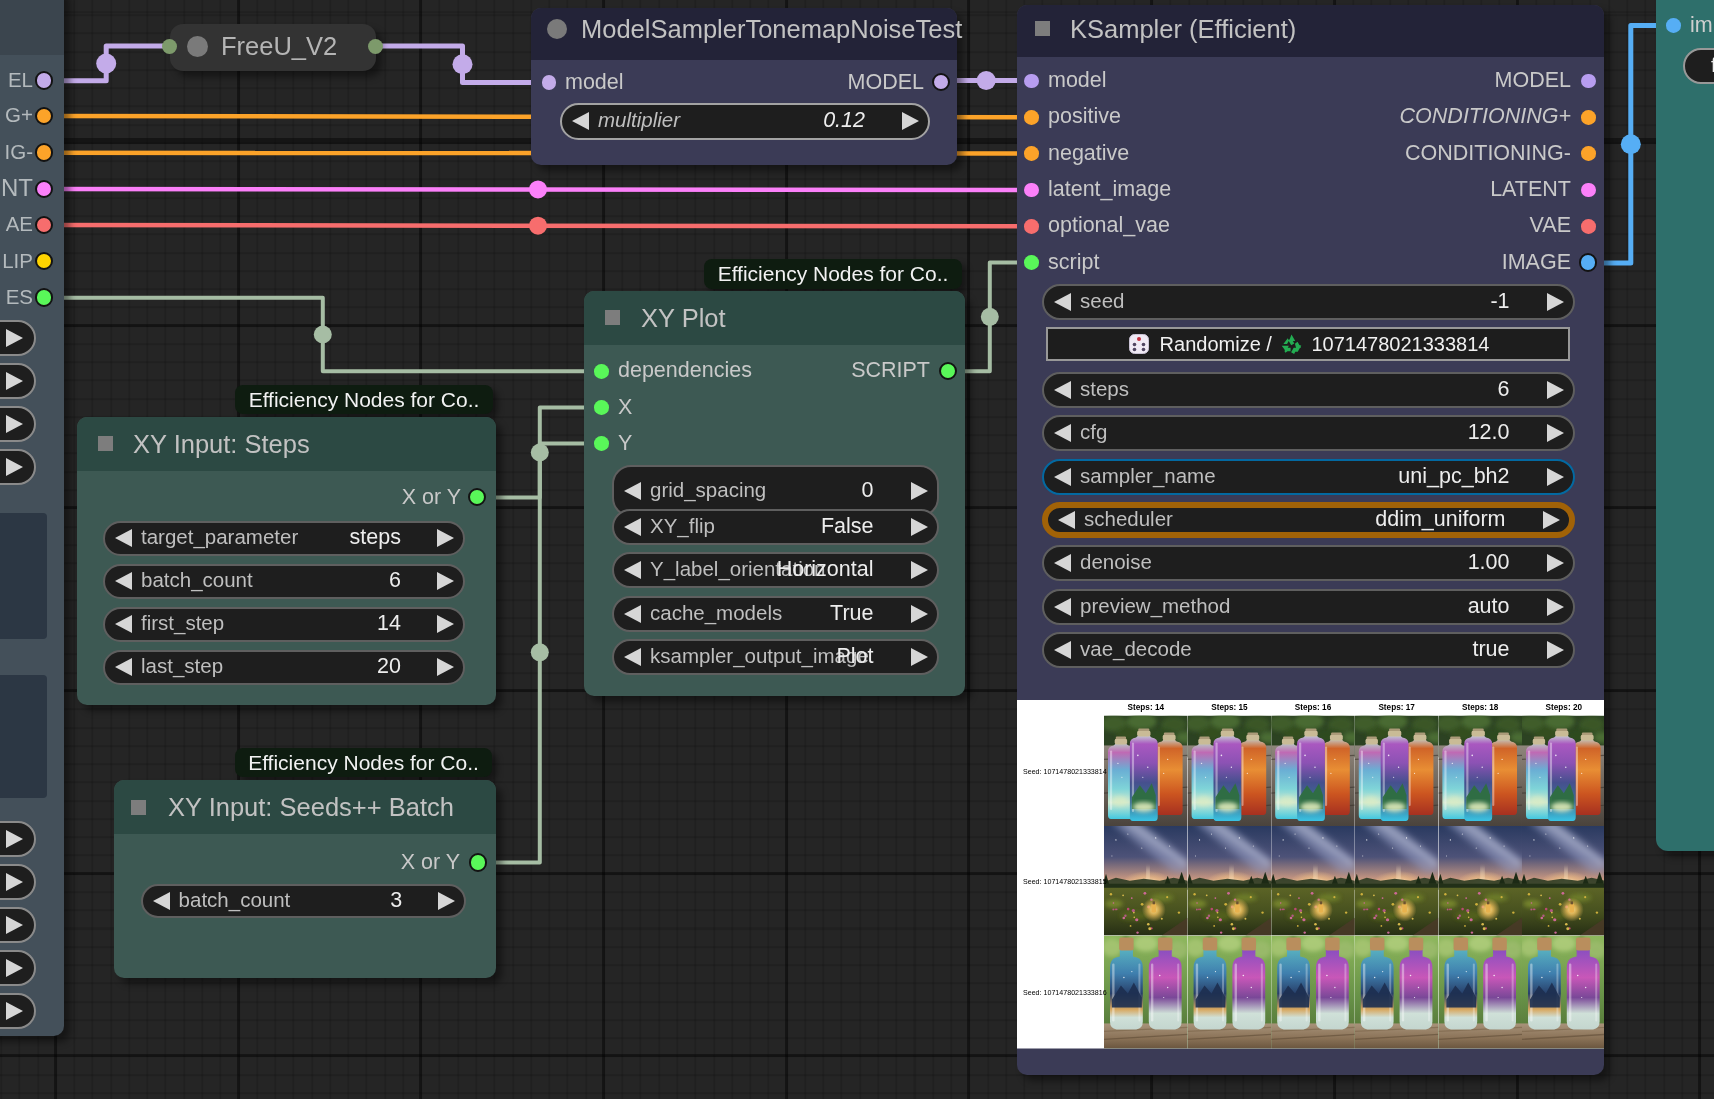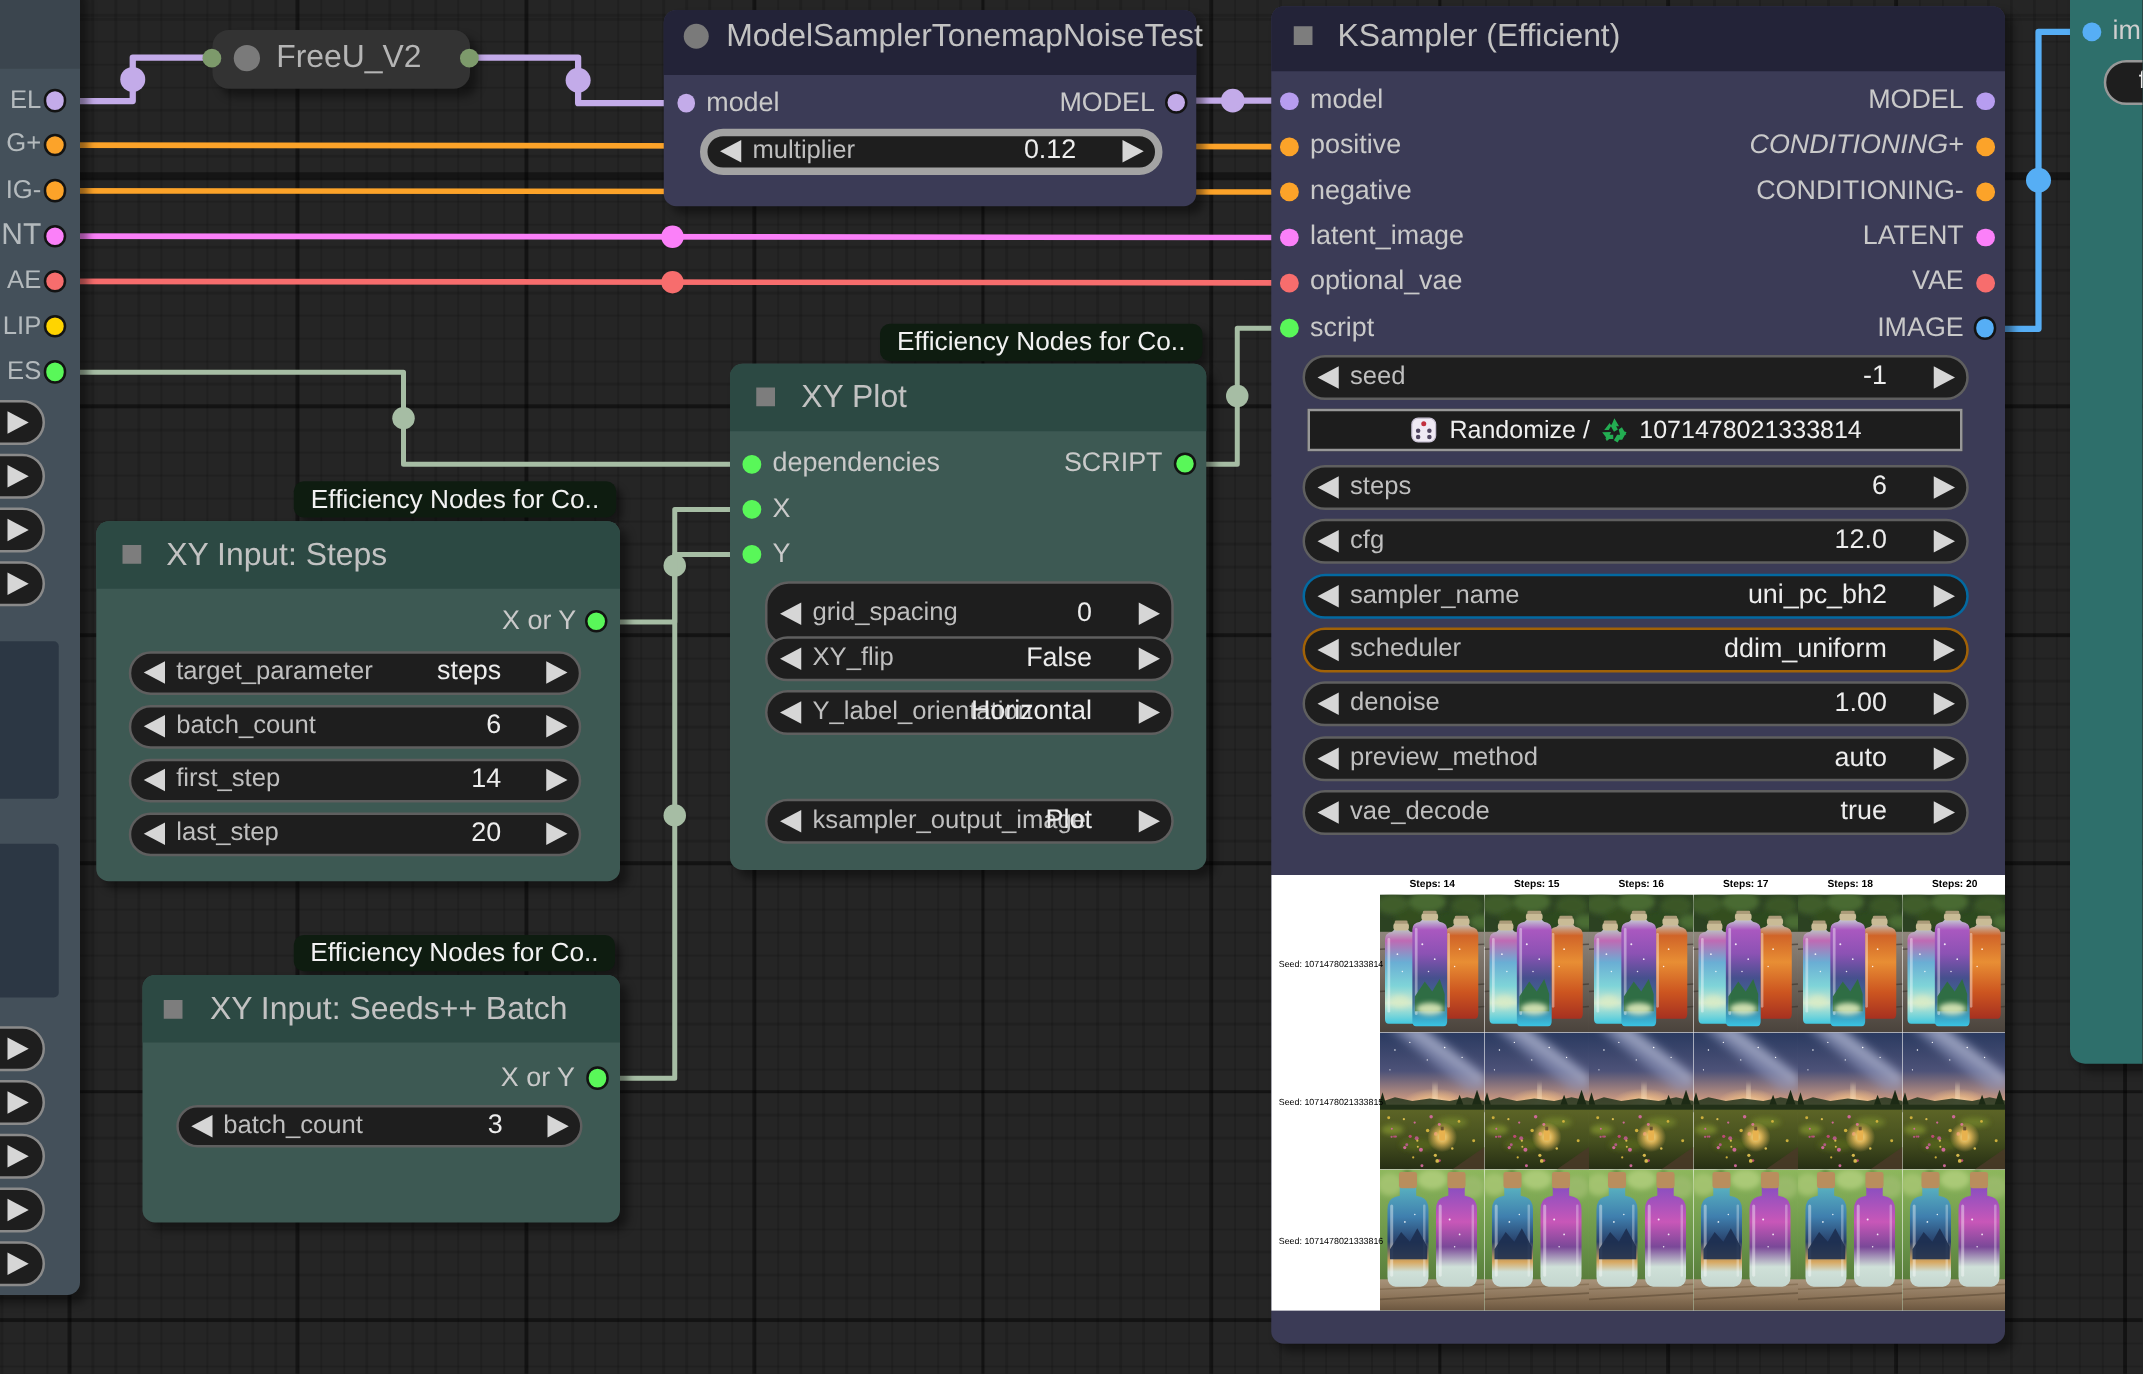--- a/index.html
+++ b/index.html
@@ -101,21 +101,21 @@
 <div style="position:absolute;left:197.5px;top:14.5px;width:15.0px;height:15.0px;border-radius:50%;background:#7d9a6b;"></div>
 </div>
 <div class="node" style="left:531px;top:8px;width:426px;height:157px;background:#3b3b56;border-radius:10px;">
 <div style="position:absolute;left:0;top:0;width:100%;height:52px;background:#232338;border-radius:10px 10px 0 0;"></div>
 <div class="circ" style="left:16px;top:11px;width:20px;height:20px;"></div>
 <span class="ntitle" style="left:50px;top:22px;font-size:25.5px;">ModelSamplerTonemapNoiseTest</span>
 <div style="position:absolute;left:10.7px;top:67.2px;width:14.6px;height:14.6px;border-radius:50%;background:#c3abe9;"></div>
 <span style="position:absolute;left:34.0px;top:74.5px;transform:translateY(-54%);font-size:21.5px;color:#c9c9c9;white-space:nowrap;">model</span>
 <span style="position:absolute;right:33.0px;top:74.5px;transform:translateY(-54%);font-size:21.5px;color:#c9c9c9;white-space:nowrap;">MODEL</span>
 <div style="position:absolute;left:400.6px;top:65.1px;width:14.4px;height:14.4px;border-radius:50%;background:#c3abe9;border:2.2px solid #131313;"></div>
-<div class="pill" style="left:29.0px;top:94.5px;width:370.0px;height:37px;border:6px solid #a3a3a3;">
+<div class="pill" style="left:29.0px;top:94.5px;width:370.0px;height:37px;border:2px solid #a3a3a3;font-style:italic;">
       <span class="tl"></span>
       <span class="tr"></span>
       <span class="plbl" style="left:36px;font-size:20.5px;">multiplier</span>
       <span class="pval" style="right:63px;font-size:21.5px;">0.12</span>
     </div>
 </div>
 <div class="node" style="left:1017px;top:5px;width:587px;height:1070px;background:#3b3b56;border-radius:10px;">
 <div style="position:absolute;left:0;top:0;width:100%;height:52px;background:#232338;border-radius:10px 10px 0 0;"></div>
 <div class="sq" style="left:18px;top:16px;"></div>
 <span class="ntitle" style="left:53px;top:25px;font-size:25.5px;">KSampler (Efficient)</span>
@@ -180,21 +180,21 @@
       <span class="tr"></span>
       <span class="plbl" style="left:36px;font-size:20.5px;">cfg</span>
       <span class="pval" style="right:63px;font-size:21.5px;">12.0</span>
     </div>
 <div class="pill" style="left:25.0px;top:453.6px;width:532.5px;height:36px;border:2px solid #0369a1;">
       <span class="tl"></span>
       <span class="tr"></span>
       <span class="plbl" style="left:36px;font-size:20.5px;">sampler_name</span>
       <span class="pval" style="right:63px;font-size:21.5px;">uni_pc_bh2</span>
     </div>
-<div class="pill" style="left:25.0px;top:497.0px;width:532.5px;height:36px;border:2px solid #a16207;">
+<div class="pill" style="left:25.0px;top:497.0px;width:532.5px;height:36px;border:6px solid #a16207;">
       <span class="tl"></span>
       <span class="tr"></span>
       <span class="plbl" style="left:36px;font-size:20.5px;">scheduler</span>
       <span class="pval" style="right:63px;font-size:21.5px;">ddim_uniform</span>
     </div>
 <div class="pill" style="left:25.0px;top:540.3px;width:532.5px;height:36px;border:2px solid #5f5f5f;">
       <span class="tl"></span>
       <span class="tr"></span>
       <span class="plbl" style="left:36px;font-size:20.5px;">denoise</span>
       <span class="pval" style="right:63px;font-size:21.5px;">1.00</span>
@@ -575,20 +575,26 @@
       <span class="tr"></span>
       <span class="plbl" style="left:36px;font-size:20.5px;">XY_flip</span>
       <span class="pval" style="right:63px;font-size:21.5px;">False</span>
     </div>
 <div class="pill" style="left:28.0px;top:261.0px;width:326.5px;height:36px;border:2px solid #5f5f5f;">
       <span class="tl"></span>
       <span class="tr"></span>
       <span class="plbl" style="left:36px;font-size:20.5px;">Y_label_orientation</span>
       <span class="pval" style="right:63px;font-size:21.5px;">Horizontal</span>
     </div>
+<div class="pill" style="left:28.0px;top:304.5px;width:326.5px;height:36px;border:2px solid #5f5f5f;">
+      <span class="tl"></span>
+      <span class="tr"></span>
+      <span class="plbl" style="left:36px;font-size:20.5px;">cache_models</span>
+      <span class="pval" style="right:63px;font-size:21.5px;">True</span>
+    </div>
 <div class="pill" style="left:28.0px;top:348.0px;width:326.5px;height:36px;border:2px solid #5f5f5f;">
       <span class="tl"></span>
       <span class="tr"></span>
       <span class="plbl" style="left:36px;font-size:20.5px;">ksampler_output_image</span>
       <span class="pval" style="right:63px;font-size:21.5px;">Plot</span>
     </div>
 </div>
 <div class="node" style="left:77px;top:417px;width:419px;height:288px;background:#3d5953;border-radius:10px;">
 <div style="position:absolute;left:0;top:0;width:100%;height:54px;background:#2c4943;border-radius:10px 10px 0 0;"></div>
 <div class="sq" style="left:21px;top:19px;"></div>

